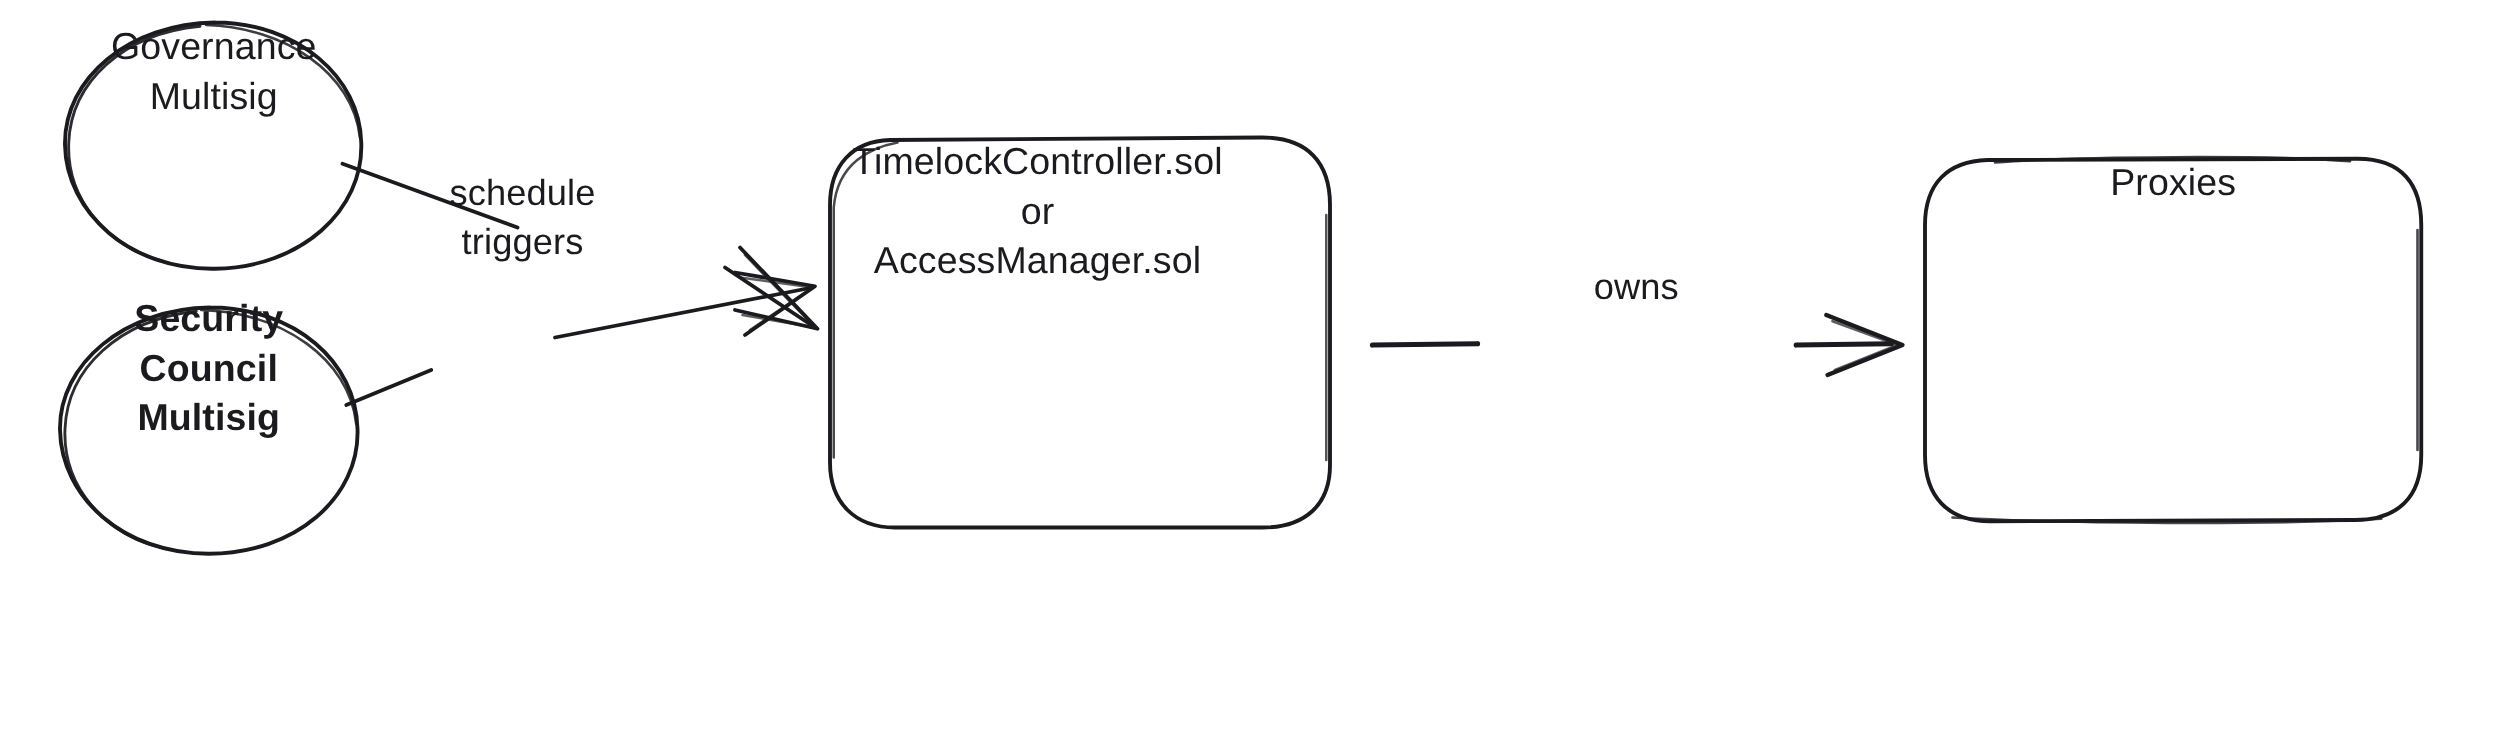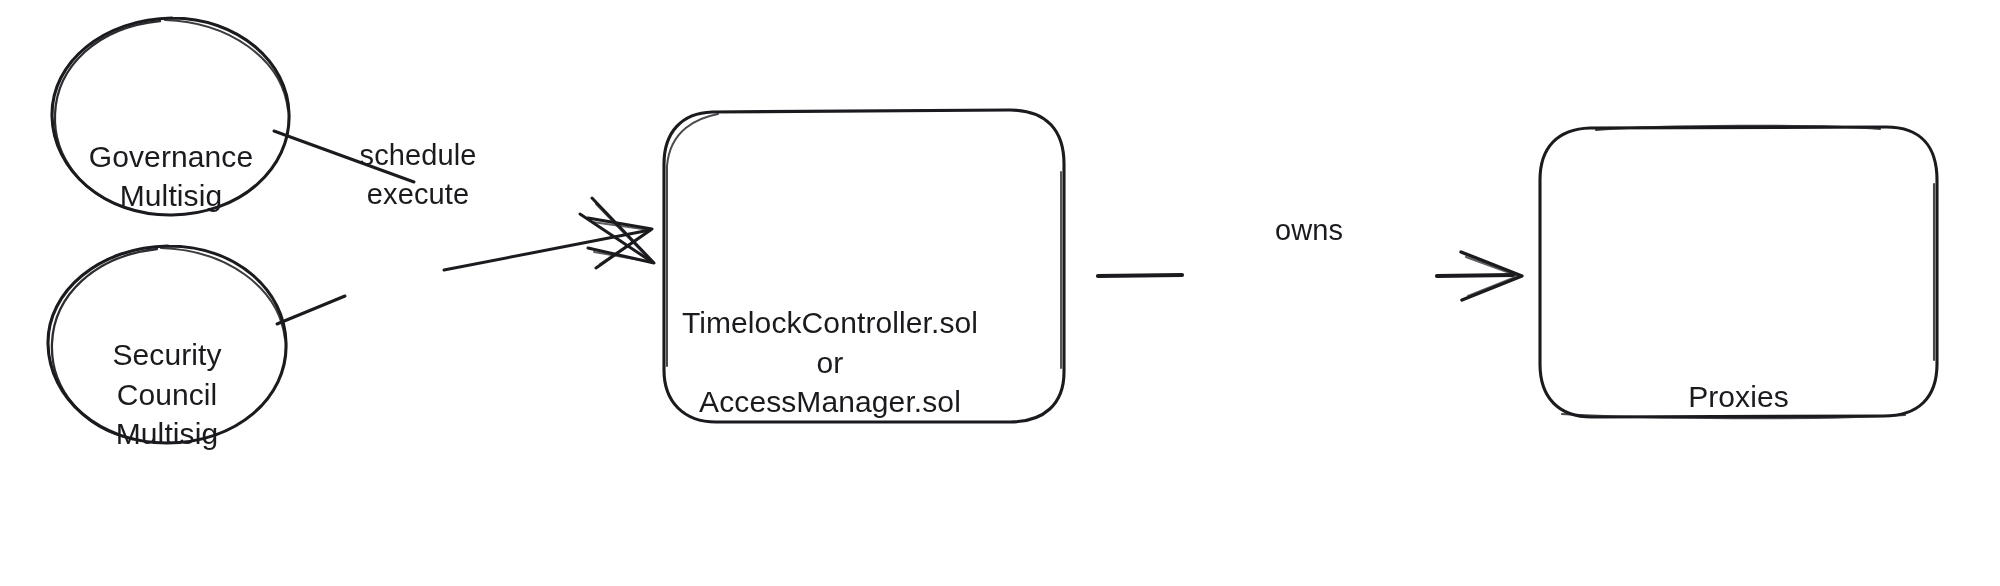--- a/index.html
+++ b/index.html
@@ -33,21 +33,21 @@
     fill: none;
     stroke: #1b1b1f;
     stroke-linecap: round;
     stroke-linejoin: round;
   }
   .node-label {
     position: absolute;
     display: flex;
     flex-direction: column;
     align-items: center;
-    justify-content: flex-end;
+    justify-content: flex-start;
     text-align: center;
     color: #1b1b1f;
     font-size: 30px;
     line-height: 1.32;
     letter-spacing: 0.1px;
     white-space: pre;
     pointer-events: none;
   }
   .edge-label {
     position: absolute;
@@ -152,39 +152,39 @@
       <polyline points="1461,252 1522,276 1462,300" stroke-width="3.4"></polyline>
       <polyline points="1466,257 1518,276 1468,296" stroke-width="2.2" opacity="0.7"></polyline>
     </g>
   </svg>
 
   <div class="node-label" style="left:52px; top:18px; width:238px; height:198px;">
     <span class="line">Governance</span>
     <span class="line">Multisig</span>
   </div>
 
-  <div class="node-label" style="left:48px; top:256px; width:238px; height:198px;">
+  <div class="node-label" style="left:48px; top:236px; width:238px; height:198px;font-weight:bold;">
     <span class="line">Security</span>
     <span class="line">Council</span>
     <span class="line">Multisig</span>
   </div>
 
   <div class="node-label" style="left:664px; top:110px; width:332px; height:312px;">
     <span class="line">TimelockController.sol</span>
     <span class="line">or</span>
     <span class="line">AccessManager.sol</span>
   </div>
 
   <div class="node-label" style="left:1540px; top:127px; width:397px; height:290px;border-radius:13px;">
     <span class="line">Proxies</span>
   </div>
 
   <div class="edge-label" style="left:328px; top:130px; width:180px; height:90px;">
     <span class="line">schedule</span>
-    <span class="line">execute</span>
+    <span class="line">triggers</span>
   </div>
 
 
   <div class="edge-label" style="left:1178px; top:185px; width:262px; height:92px;">
     <span class="line">owns</span>
   </div>
 
 </div>
 
 </body></html>

